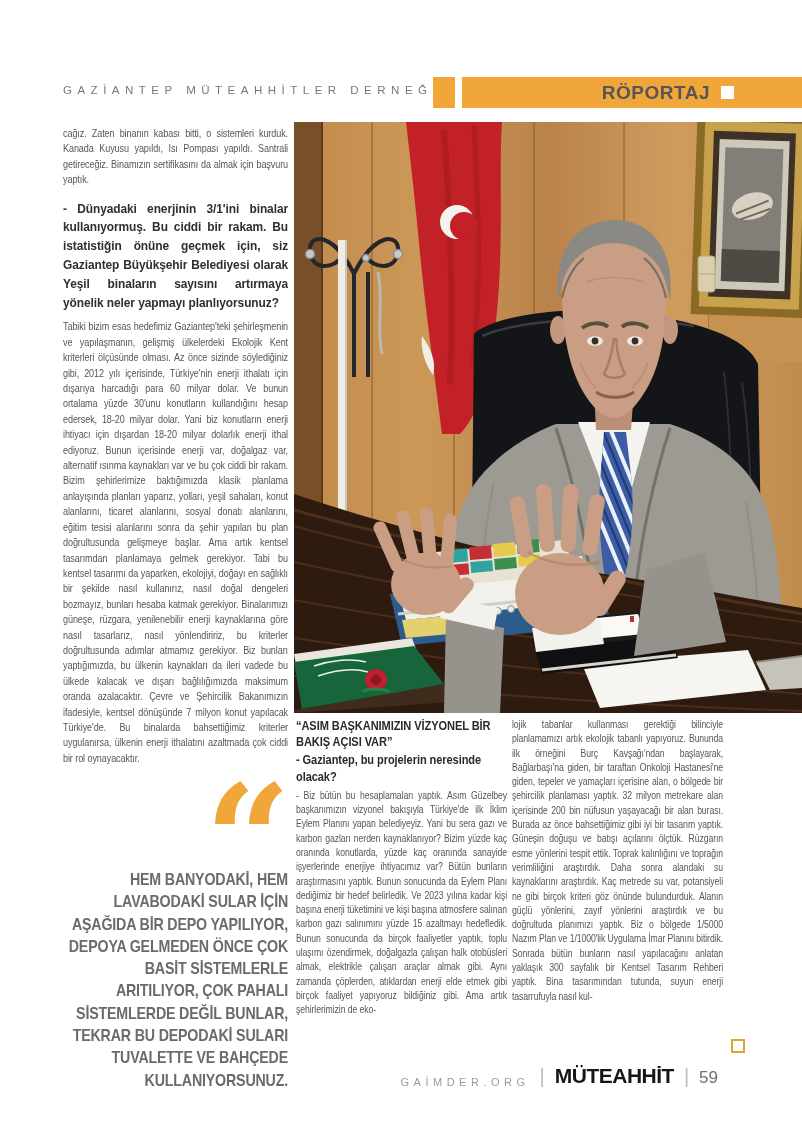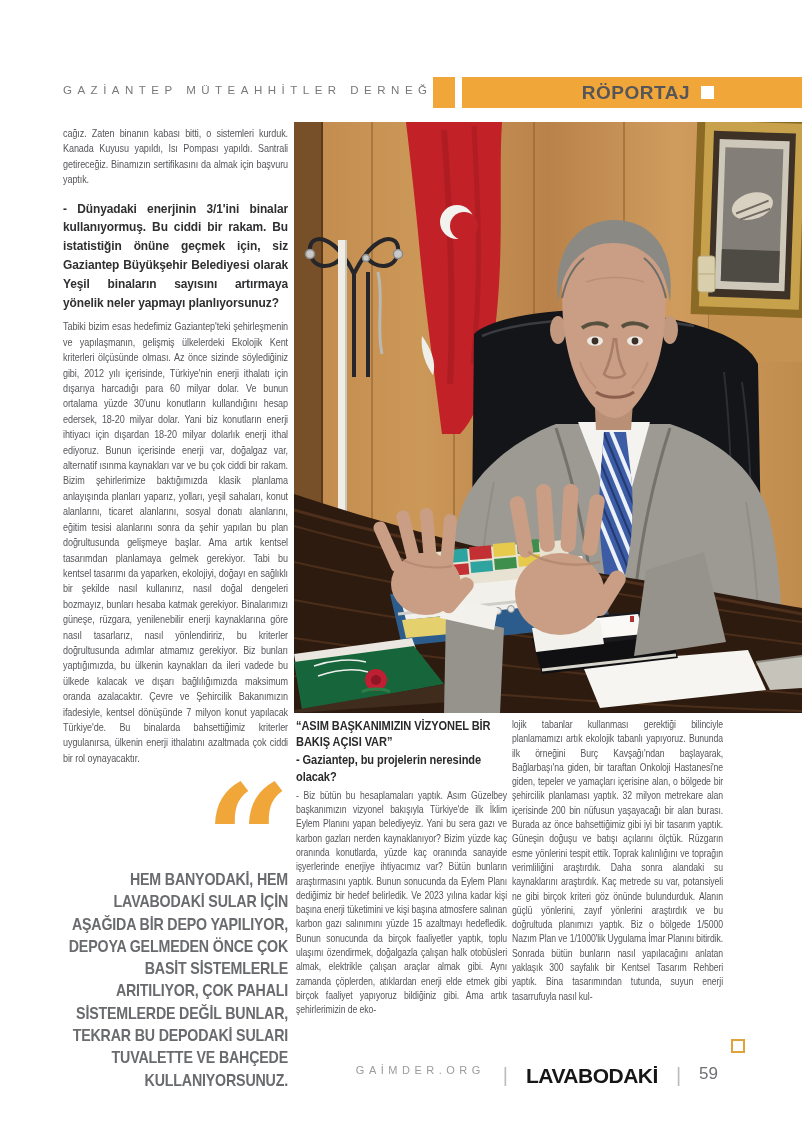--- a/index.html
+++ b/index.html
@@ -10,21 +10,21 @@
   }
   
   .brand{
     position:absolute;left:63px;top:84px;
     font-size:11.5px;letter-spacing:5.5px;color:#77787b;font-weight:500;
     white-space:nowrap;
   }
   .hdr-sq{position:absolute;left:433px;top:77px;width:22px;height:31px;background:#f1a63a;}
   .hdr-bar{
     position:absolute;left:462px;top:77px;width:340px;height:31px;background:#f1a63a;
-    display:flex;align-items:center;justify-content:flex-end;gap:11px;padding-right:88px;box-sizing:border-box;
+    display:flex;align-items:center;justify-content:flex-end;gap:11px;padding-right:68px;box-sizing:border-box;
   }
   .hdr-bar .tag{font-size:19px;font-weight:bold;color:#565658;letter-spacing:.5px;}
   .hdr-bar .wsq{width:13px;height:13px;background:#ffffff;}
   
   .leftcol{
     position:absolute;left:63px;top:126px;width:256px;height:654px;overflow:hidden;
     transform:scaleX(.879);transform-origin:left top;
     color:#55565a;font-size:10.3px;line-height:15.4px;letter-spacing:-.1px;
     text-align:justify;
   }
@@ -53,21 +53,21 @@
     color:#55565a;font-size:10.2px;line-height:14.3px;letter-spacing:-.1px;text-align:justify;
   }
   .bcol.c1{left:296px;}
   .bcol.c2{left:512px;}
   .bcol .bh{font-weight:bold;color:#2a2a2c;font-size:13px;line-height:16.2px;margin:0 0 2px 0;text-align:left;}
   .bcol .bq{font-weight:bold;color:#2a2a2c;font-size:13px;line-height:16.2px;margin:0 0 4px 0;text-align:left;}
   .bcol p.body{margin:0;}
   .cont-sq{position:absolute;left:731px;top:1039px;width:10px;height:10px;border:2px solid #e0a23b;background:#fff;}
   
   .footer{
-    position:absolute;top:1064px;right:84px;display:flex;align-items:flex-start;gap:18px;white-space:nowrap;
+    position:absolute;top:1064px;right:84px;display:flex;align-items:flex-end;gap:10px;white-space:nowrap;
   }
   .footer .site{font-size:11px;letter-spacing:4.5px;color:#9b9b9e;}
   .footer .sep{font-size:20px;color:#bcbcbe;font-weight:300;}
   .footer .mag{font-size:21px;font-weight:bold;color:#161616;letter-spacing:-.5px;}
   .footer .pno{font-size:17px;color:#6f7073;}
 </style>
 </head>
 <body>
 
 <div class="page">
@@ -305,18 +305,18 @@
   </div>
   <div class="bcol c2">
     <p class="body">lojik tabanlar kullanması gerektiği bilinciyle planlamamızı artık ekolojik tabanlı yapıyoruz. Bununda ilk örneğini Burç Kavşağı'ndan başlayarak, Bağlarbaşı'na giden, bir taraftan Onkoloji Hastanesi'ne giden, tepeler ve yamaçları içerisine alan, o bölgede bir şehircilik planlaması yaptık. 32 milyon metrekare alan içerisinde 200 bin nüfusun yaşayacağı bir alan burası. Burada az önce bahsettiğimiz gibi iyi bir tasarım yaptık. Güneşin doğuşu ve batışı açılarını ölçtük. Rüzgarın esme yönlerini tespit ettik. Toprak kalınlığını ve toprağın verimliliğini araştırdık. Daha sonra alandaki su kaynaklarını araştırdık. Kaç metrede su var, potansiyeli ne gibi birçok kriteri göz önünde bulundurduk. Alanın güçlü yönlerini, zayıf yönlerini araştırdık ve bu doğrultuda planımızı yaptık. Biz o bölgede 1/5000 Nazım Plan ve 1/1000'lik Uygulama İmar Planını bitirdik. Sonrada bütün bunların nasıl yapılacağını anlatan yaklaşık 300 sayfalık bir Kentsel Tasarım Rehberi yaptık. Bina tasarımından tutunda, suyun enerji tasarrufuyla nasıl kul-</p>
   </div>
 
   <div class="cont-sq"></div>
 
   <div class="footer">
     <span class="site">GAİMDER.ORG</span>
     <span class="sep">|</span>
-    <span class="mag">LAVABODAKİ</span>
+    <span class="mag">MÜTEAHHİT</span>
     <span class="sep">|</span>
     <span class="pno">59</span>
   </div>
 
 </div>
 
 </body></html>

